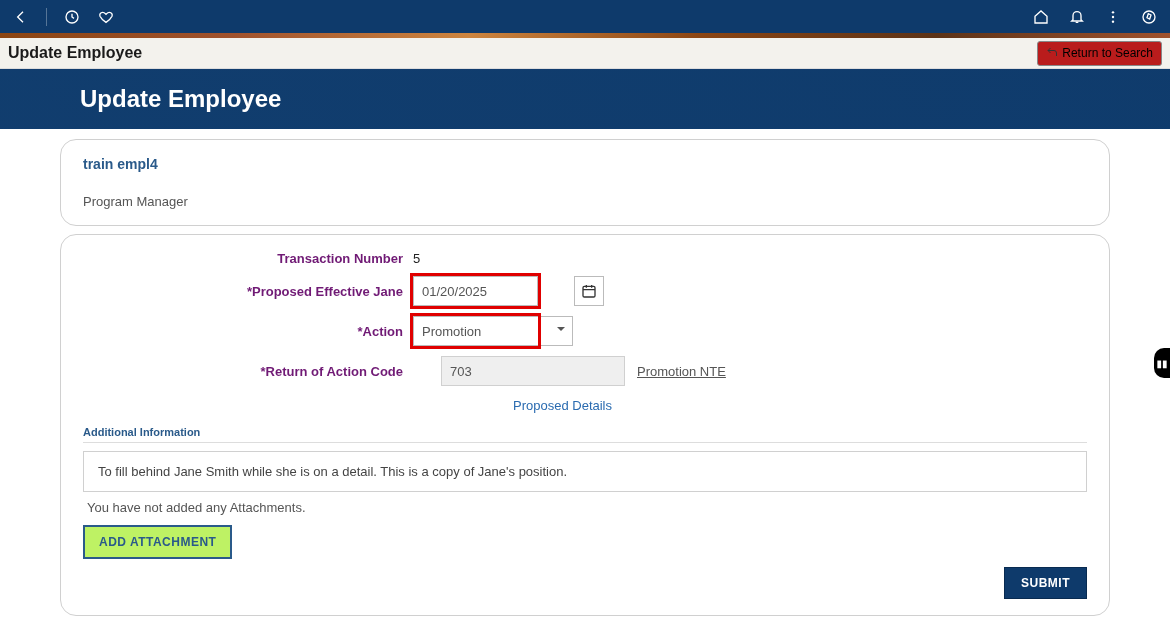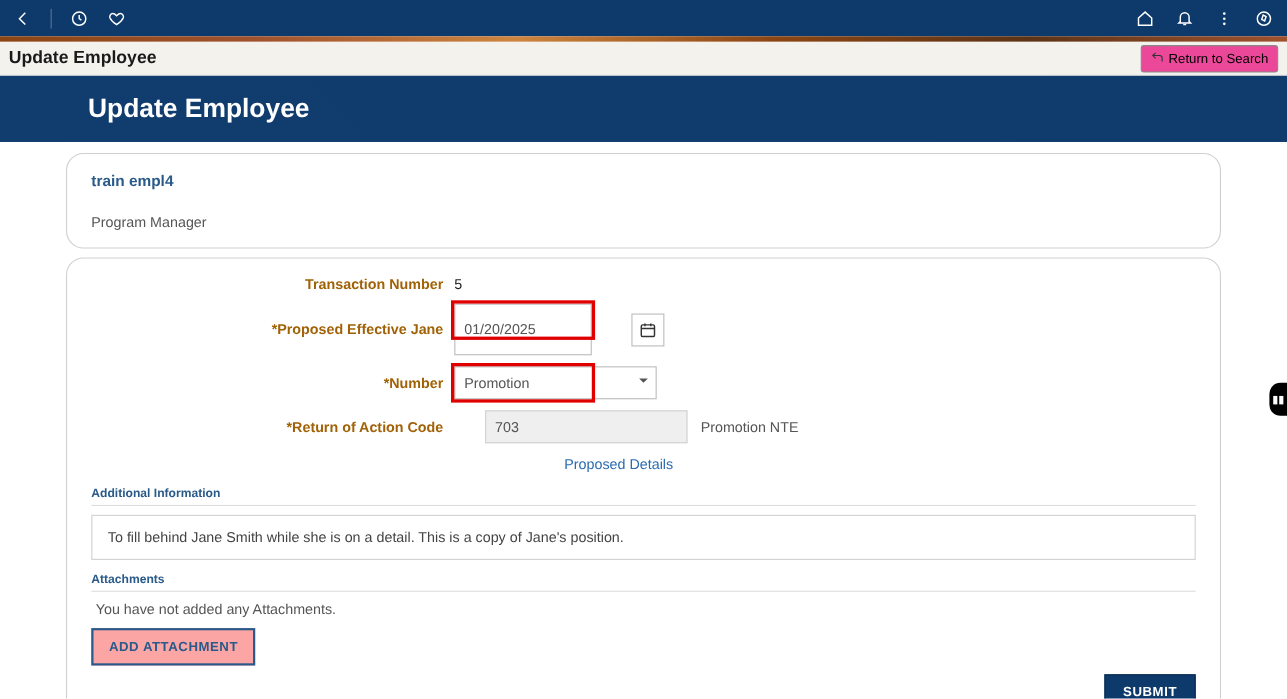--- a/index.html
+++ b/index.html
@@ -8,49 +8,49 @@
     .top-nav { background: #0e3a6b; height: 33px; display: flex; align-items: center; padding: 0 12px; color: #fff; }
     .top-nav-left { display: flex; align-items: center; gap: 16px; }
     .top-nav-right { margin-left: auto; display: flex; align-items: center; gap: 18px; }
     .nav-icon { width: 18px; height: 18px; display: flex; align-items: center; justify-content: center; }
     .nav-sep { width: 1px; height: 18px; background: rgba(255,255,255,0.3); }
     
     .accent-bar { height: 5px; background: linear-gradient(90deg, #8b4513, #a0522d, #cd853f, #8b4513, #5c3317, #a0522d); }
     
     .page-header-bar { background: #f3f2ed; border-bottom: 1px solid #ddd; height: 31px; display: flex; align-items: center; padding: 0 8px; }
     .page-header-title { font-weight: 700; color: #1a1a1a; font-size: 16px; }
-    .return-btn { margin-left: auto; background: #ec4899; border: 1px solid #888; border-radius: 3px; padding: 4px 8px; font-size: 12px; display: flex; align-items: center; gap: 4px; cursor: pointer; }
+    .return-btn { margin-left: auto; background: #b91c1c; border: 1px solid #888; border-radius: 3px; padding: 4px 8px; font-size: 12px; display: flex; align-items: center; gap: 4px; cursor: pointer; }
     
     .hero-banner { background: linear-gradient(rgba(14,58,107,0.9), rgba(14,58,107,0.9)), linear-gradient(45deg, #2a5a8a, #1a4a7a); height: 60px; display: flex; align-items: center; padding: 0 80px; }
     .hero-title { color: #fff; font-size: 24px; font-weight: 600; }
     
     .content-wrap { padding: 10px 60px; }
     .card { border: 1px solid #d0d0d0; border-radius: 16px; padding: 16px 22px; background: #fff; }
     .emp-name { color: #2a5a8a; font-weight: 700; font-size: 14px; }
     .emp-role { color: #555; font-size: 13px; margin-top: 22px; }
     
     .form-card { margin-top: 8px; }
     .form-row { display: flex; align-items: center; margin-bottom: 10px; }
-    .form-label { width: 330px; text-align: right; padding-right: 10px; font-size: 13px; color: #a16207; font-weight: 600; }
+    .form-label { width: 330px; text-align: right; padding-right: 10px; font-size: 13px; color: #701a75; font-weight: 600; }
     .form-value { font-size: 13px; color: #222; }
-    .input-field { border: 1px solid #bbb; padding: 6px 8px; font-size: 13px; width: 125px; height: 47px; color: #555; background: #fff; }
+    .input-field { border: 1px solid #bbb; padding: 6px 8px; font-size: 13px; width: 125px; height: 30px; color: #555; background: #fff; }
     .input-readonly { border: 1px solid #d0d0d0; background: #efefef; padding: 6px 8px; font-size: 13px; width: 184px; height: 30px; color: #555; margin-left: 28px; }
     .cal-btn { border: 1px solid #bbb; width: 30px; height: 30px; display: flex; align-items: center; justify-content: center; margin-left: 36px; cursor: pointer; background:#fff;}
-    .select-field { border: 1px solid #bbb; background: #fff; padding: 6px 8px; font-size: 13px; width: 184px; height: 30px; color: #555; appearance: none; }
+    .select-field { border: 1px solid #bbb; background: #fff; padding: 6px 8px; font-size: 13px; width: 160px; height: 30px; color: #555; appearance: none; }
     .select-wrap { position: relative; display: inline-block; }
     .select-wrap::after { content: ""; position: absolute; right: 8px; top: 50%; transform: translateY(-50%); border: 4px solid transparent; border-top-color: #555; pointer-events:none;}
     .red-box { position: absolute; border: 3px solid #e00000; pointer-events: none; }
     .field-rel { position: relative; display: inline-flex; align-items: center; }
-    .side-text { color: #555; font-size: 13px; margin-left: 12px; }
+    .side-text { color: #555; font-size: 13px; margin-left: 12px; text-decoration: underline; }
     .link-text { color: #2a6bb0; font-size: 13px; cursor: pointer; }
     
     .section-heading { color: #2a5a8a; font-weight: 700; font-size: 11px; border-bottom: 1px solid #ddd; padding-bottom: 4px; margin: 12px 0 8px 0; }
     .info-box { border: 1px solid #d0d0d0; padding: 12px 14px; font-size: 13px; color: #444; }
     .no-attach { color: #555; font-size: 13px; margin: 8px 0 10px 0; padding-left: 4px;}
-    .add-attach-btn { border: 2px solid #2a5a8a; color: #2a5a8a; background: #fca5a5; padding: 8px 14px; font-size: 12px; font-weight: 700; letter-spacing: 0.5px; cursor: pointer; }
+    .add-attach-btn { border: 2px solid #2a5a8a; color: #2a5a8a; background: #bef264; padding: 8px 14px; font-size: 12px; font-weight: 700; letter-spacing: 0.5px; cursor: pointer; }
     
     .footer-row { display: flex; margin-top: 8px; }
     .submit-btn { margin-left: auto; background: #0e3a6b; color: #fff; border: 1px solid #082a50; padding: 8px 16px; font-size: 12px; font-weight: 700; letter-spacing: 0.5px; cursor: pointer; }
     
     .side-tab { position: absolute; right: 0; top: 348px; background: #000; color: #fff; border-radius: 10px 0 0 10px; width: 16px; height: 30px; display: flex; align-items: center; justify-content: center; font-size: 10px; }
   </style>
 </head>
 <body>
 
 <div class="top-nav">
@@ -143,21 +143,21 @@
           <svg width="16" height="16" viewBox="0 0 24 24" stroke="#333" fill="none" stroke-width="2">
               <rect x="3" y="5" width="18" height="16" rx="2"></rect>
               <path d="M3 10h18M8 3v4M16 3v4"></path>
             </svg>
         </span>
       </div>
     </div>
 
     
     <div class="form-row">
-      <div class="form-label">*Number</div>
+      <div class="form-label">*Action</div>
       <div class="field-rel">
         <div class="select-wrap">
           <select class="select-field">
             <option>Promotion</option>
           </select>
         </div>
         <span class="red-box" style="left:-3px; top:-3px; width:131px; height:36px;"></span>
       </div>
     </div>
 
@@ -178,21 +178,20 @@
       </div>
     </div>
 
     
     <div class="section-heading">Additional Information</div>
     <div class="info-box">
       <span>To fill behind Jane Smith while she is on a detail. This is a copy of Jane's position.</span>
     </div>
 
     
-    <div class="section-heading">Attachments</div>
     <div class="no-attach">You have not added any Attachments.</div>
     <button class="add-attach-btn">ADD ATTACHMENT</button>
 
     
     <div class="footer-row">
       <button class="submit-btn">SUBMIT</button>
     </div>
   </div>
 </div>
 

